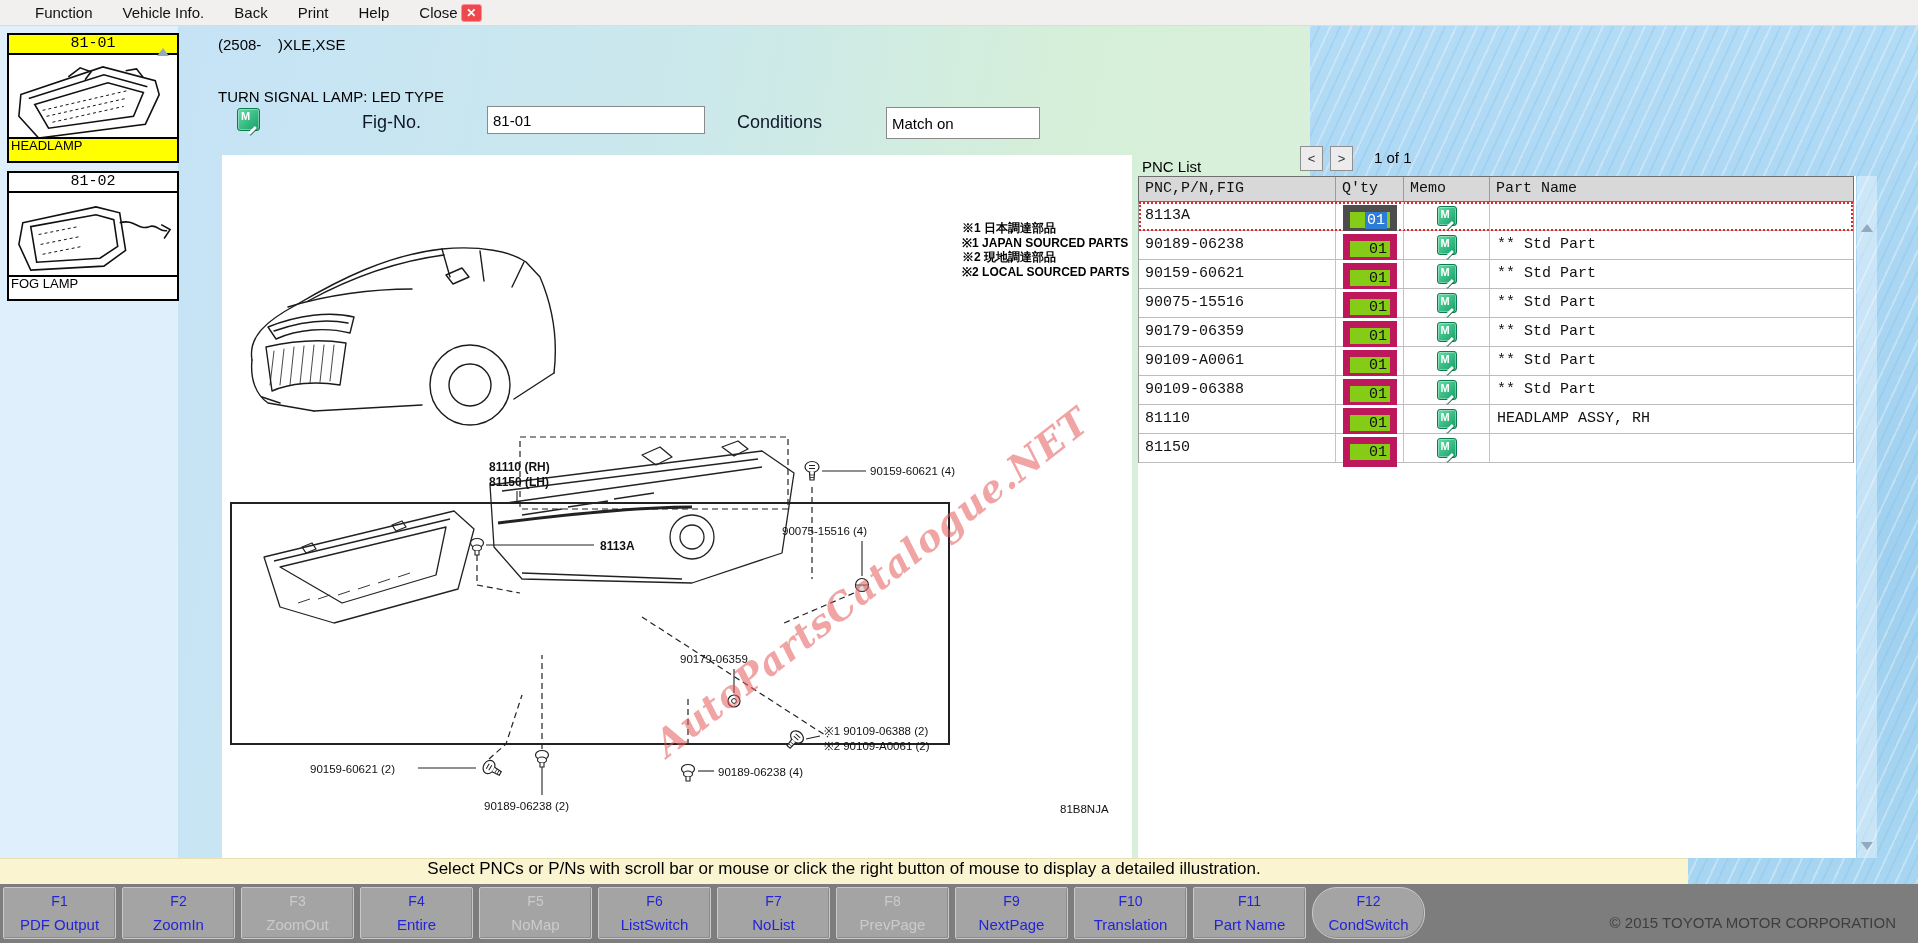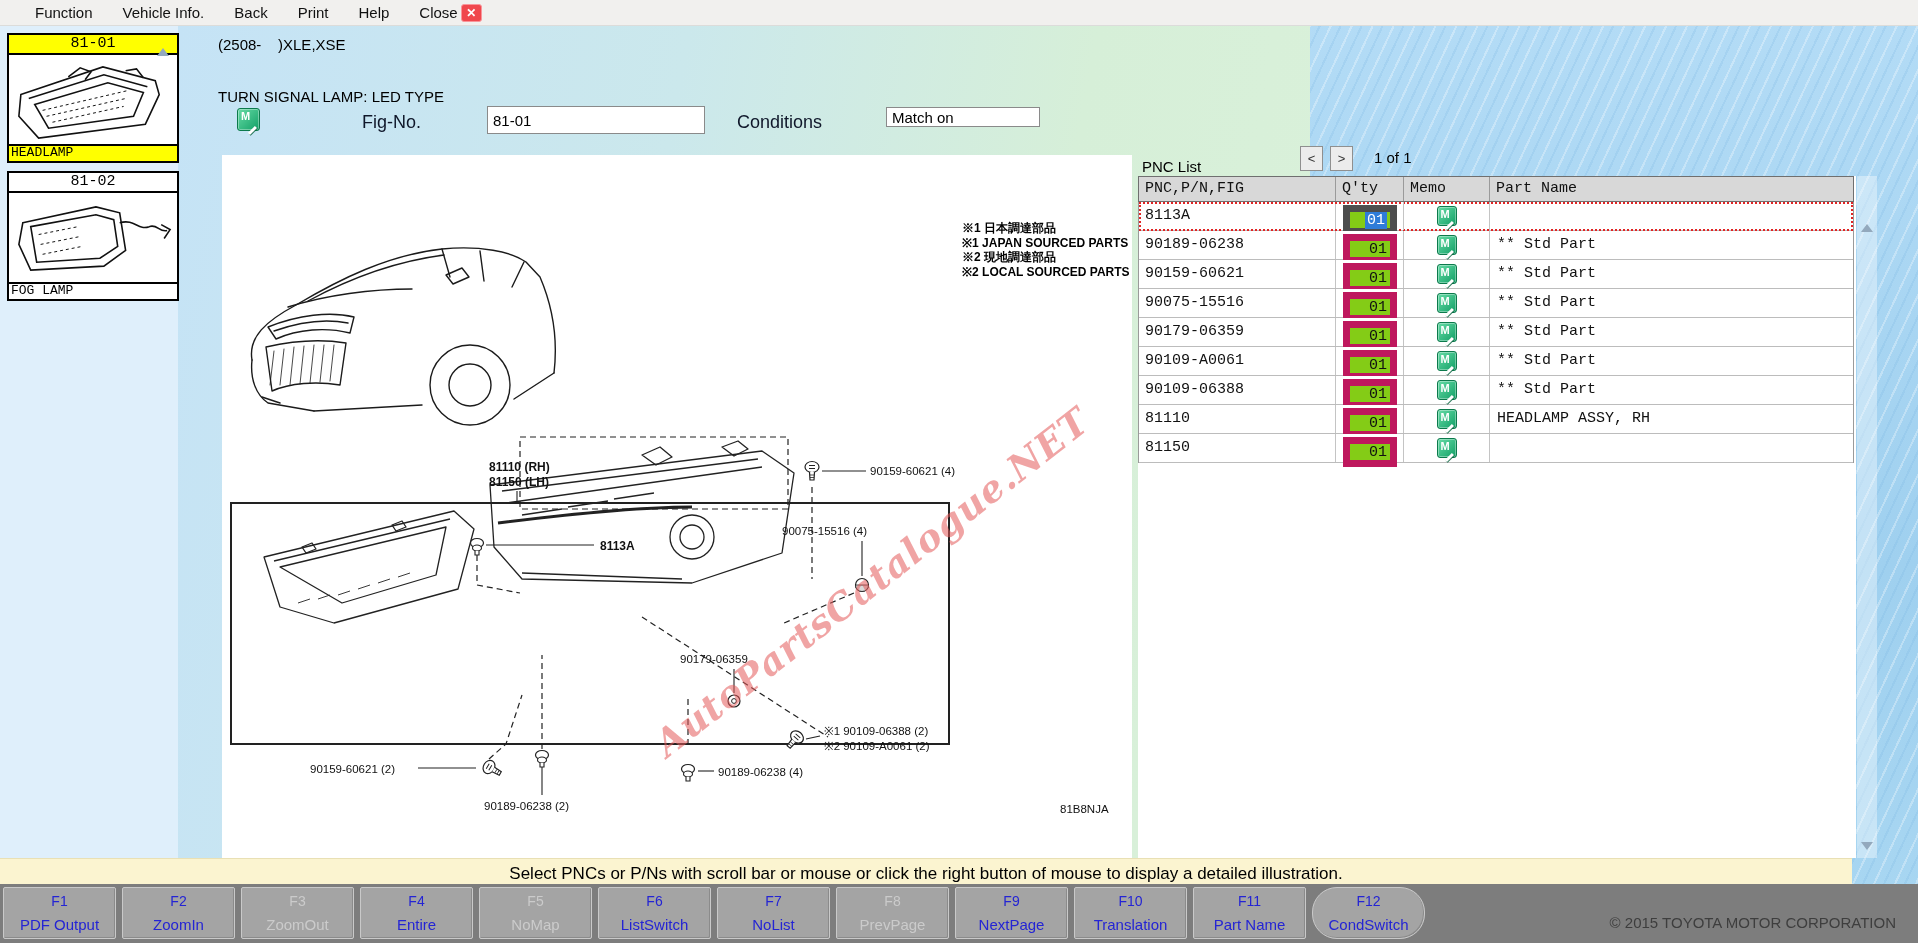--- a/index.html
+++ b/index.html
@@ -16,21 +16,21 @@
   
   .menubar{left:0;top:0;width:1918px;height:26px;background:#f1f0ee;border-bottom:1px solid #dcdcda;display:flex;align-items:center;padding-left:20px;font-size:15px;color:#111;}
   .mitem{padding:0 15px;cursor:default;}
   .close-x{width:21px;height:18px;margin-left:1px;background:#f0474d;border:1px solid #f9959a;border-radius:3px;color:#fff;font-size:12px;font-weight:bold;display:flex;align-items:center;justify-content:center;}
 
   
   .sidebar{left:0;top:26px;width:178px;height:832px;background:#dfeffb;}
   .thumb{position:absolute;left:7px;width:172px;height:130px;border:2px solid #000;background:#fff;display:flex;flex-direction:column;}
   .thumb-title{height:20px;border-bottom:2px solid #000;font-family:"Liberation Mono","DejaVu Sans Mono",monospace;font-size:15px;text-align:center;line-height:18px;}
   .thumb-img{flex:1;overflow:hidden;}
-  .thumb-cap{height:17px;border-top:2px solid #000;font-family:Liberation Mono, monospace;font-size:13px;line-height:14px;padding-left:2px;}
+  .thumb-cap{height:24px;border-top:2px solid #000;font-family:Liberation Sans, sans-serif;font-size:13px;line-height:14px;padding-left:2px;}
   .yellow{background:#ffff00;}
   .tri-up{width:0;height:0;border-left:6px solid transparent;border-right:6px solid transparent;border-bottom:8px solid #93a9bd;}
   .tri-down{width:0;height:0;border-left:6px solid transparent;border-right:6px solid transparent;border-top:8px solid #93a9bd;}
 
   
   .main-grad{left:178px;top:26px;width:1132px;height:832px;background:linear-gradient(100deg,#c5e3f6 0%,#cbe8ec 40%,#d6efd8 72%,#daf1da 100%);}
 
   
   .subtitle{left:218px;top:36px;font-size:15px;color:#000;white-space:pre;}
   .figtitle{left:218px;top:88px;font-size:15px;color:#000;}
@@ -64,21 +64,21 @@
   .vscroll{left:1857px;top:176px;width:20px;height:682px;background:rgba(255,255,255,.38);}
 
   
   .diagram{left:222px;top:155px;width:910px;height:703px;background:#fff;}
   .notes{position:absolute;left:740px;top:66px;font-size:12px;font-weight:bold;line-height:14.5px;color:#000;white-space:nowrap;}
   .watermark{position:absolute;left:320px;top:405px;width:660px;transform:rotate(-38deg);font-family:"DejaVu Serif","Liberation Serif",serif;font-style:italic;font-weight:bold;font-size:37px;color:rgba(227,90,90,.55);letter-spacing:1px;white-space:nowrap;text-align:center;}
   svg text.plabel{font-family:"Liberation Sans",sans-serif;font-size:11.5px;fill:#111;}
   svg text.plabel.b{font-weight:bold;font-size:12px;}
 
   
-  .statusbar{left:0;top:858px;width:1852px;height:26px;background:#fbf4d0;border-top:1px solid #e9e0b4;display:flex;align-items:flex-end;justify-content:center;font-size:17px;color:#000;}
+  .statusbar{left:0;top:858px;width:1688px;height:26px;background:#fbf4d0;border-top:1px solid #e9e0b4;display:flex;align-items:flex-start;justify-content:center;font-size:17px;color:#000;}
   .fbar{left:0;top:884px;width:1918px;height:59px;background:#7d7d7d;}
   .fkey{position:absolute;top:3px;width:113px;height:52px;background:#a4a4a4;border:1px solid #c9c9c9;border-radius:2px;box-shadow:inset -1px -1px 0 #8b8b8b;display:flex;flex-direction:column;justify-content:space-between;align-items:center;padding:5px 2px;color:#2424d4;}
   .fkey .fk-key{font-size:14px;}
   .fkey .fk-lbl{font-size:15px;white-space:nowrap;}
   .fkey.disabled{color:#cbcbcb;}
   .copyright{position:absolute;right:22px;top:30px;font-size:15px;color:#3e3e3e;}
 </style>
 </head>
 <body>
 
@@ -136,21 +136,21 @@
   <div class="tri-up" style="position:absolute;left:157px;top:22px;"></div>
 </div>
 
 
 <div class="abs subtitle">(2508-    )XLE,XSE</div>
 <div class="abs figtitle">TURN SIGNAL LAMP: LED TYPE</div>
 <i class="abs memo big" style="left:237px;top:108px;"><span class="mm">M</span></i>
 <div class="abs lbl" style="left:362px;top:112px;">Fig-No.</div>
 <input class="abs field" style="left: 487px; top: 106px; width: 218px; height: 28px;" readonly="" value="81-01">
 <div class="abs lbl" style="left:737px;top:112px;">Conditions</div>
-<input class="abs field" style="left: 886px; top: 107px; width: 154px; height: 20px;" readonly="" value="Match on">
+<input class="abs field" style="left: 886px; top: 107px; width: 154px; height: 32px;" readonly="" value="Match on">
 
 
 <div class="abs pnc-label" style="left:1142px;top:148px;margin-top:10px;">PNC List</div>
 <div class="abs navbtn" style="left:1300px;top:146px;">&lt;</div>
 <div class="abs navbtn" style="left:1330px;top:146px;">&gt;</div>
 <div class="abs pnc-label" style="left:1374px;top:149px;">1 of 1</div>
 
 
 <div class="abs pnc-panel">
   <div class="thead">

